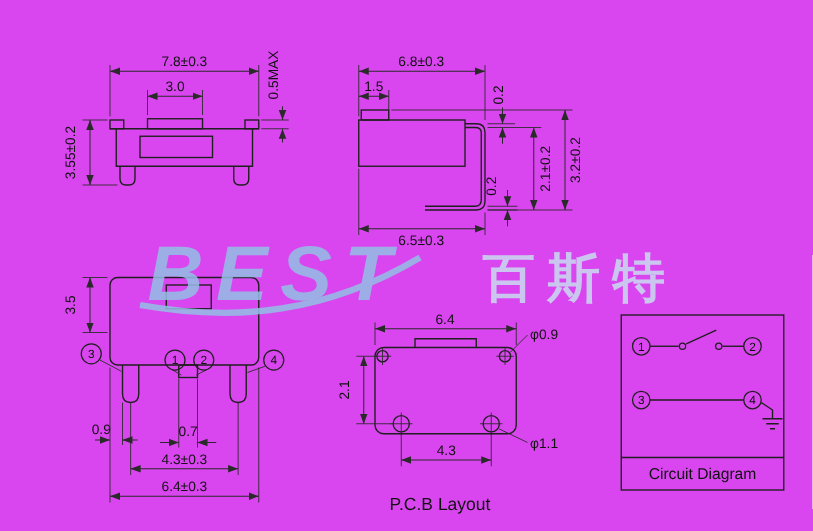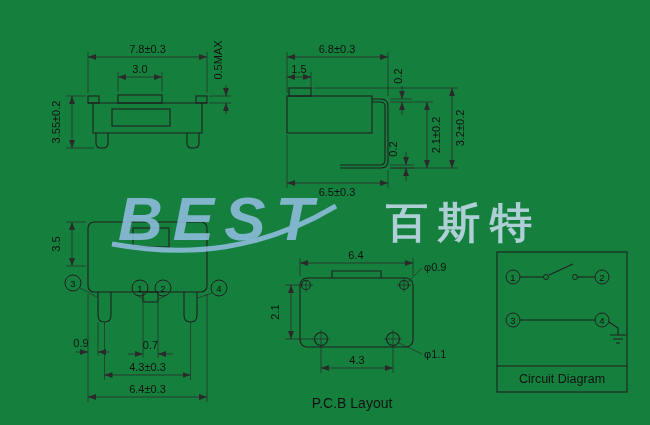--- a/index.html
+++ b/index.html
@@ -1,17 +1,17 @@
 <!DOCTYPE html>
 <html><head>
 <meta charset="utf-8">
 <style>
   html,body{margin:0;padding:0;background:#fff;}
   .canvas{
-    position:relative;width:650px;height:425px;background:#15803d;
+    position:relative;width:650px;height:425px;background:#d946ef;
     font-family:"Liberation Sans", sans-serif;overflow:hidden;
   }
   svg{display:block;}
   .ln{stroke:#1f1f1f;stroke-width:1.1;fill:none;}
   .thin{stroke:#2a2a2a;stroke-width:0.7;fill:none;}
   .dimline{stroke:#2a2a2a;stroke-width:0.8;fill:none;}
   .dim-text{font-size:11px;fill:#111;}
   .caption{font-size:14px;fill:#111;}
   .pin-num{font-size:9.5px;fill:#111;}
   .contact{fill:none;stroke:#1f1f1f;stroke-width:1;}

